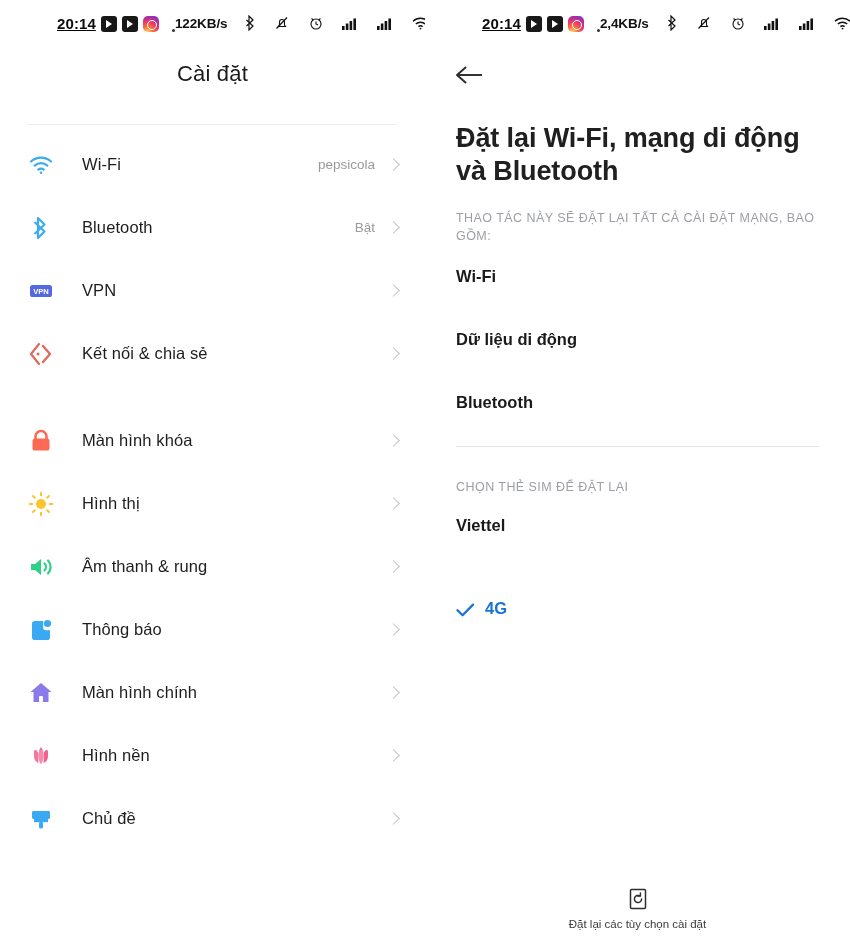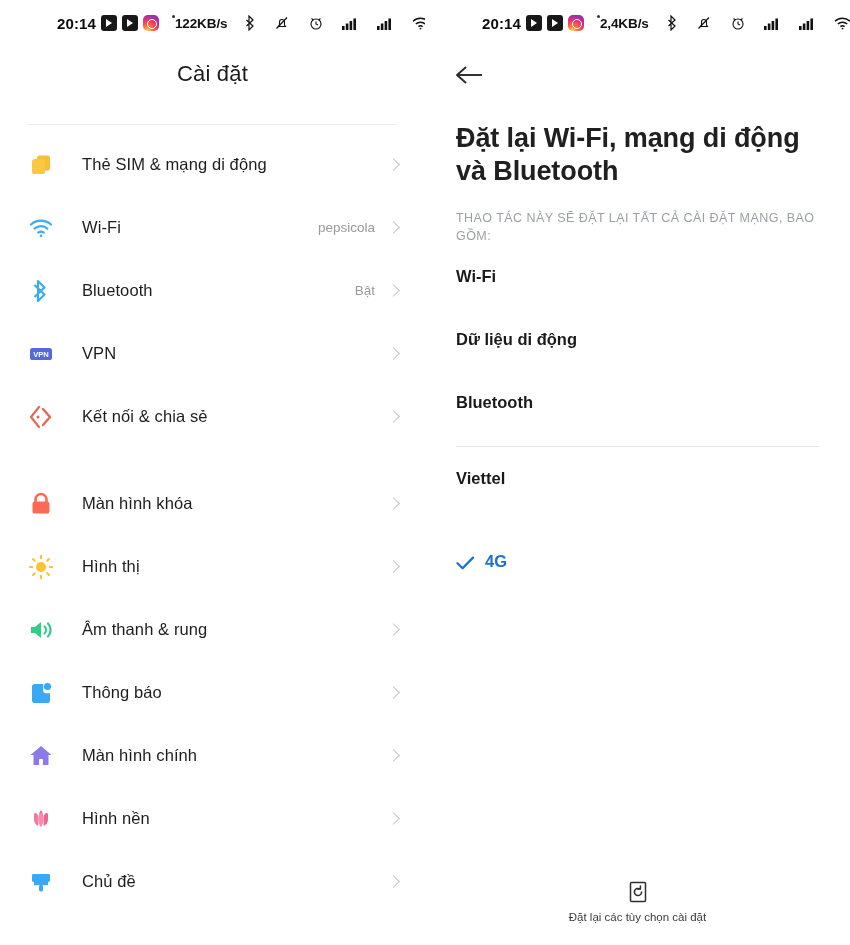--- a/index.html
+++ b/index.html
@@ -10,21 +10,21 @@
     overflow: hidden;
   }
   .screens { display: flex; width: 850px; height: 945px; }
   .screen { width: 425px; height: 945px; position: relative; background: #fff; }
 
   
   .statusbar {
     height: 46px; display: flex; align-items: center;
     padding: 0 14px 0 0; position: relative;
   }
-  .sb-left { display: flex; align-items: flex-start; gap: 5px; margin-left: 57px; }
+  .sb-left { display: flex; align-items: flex-end; gap: 5px; margin-left: 57px; text-decoration: underline; }
   .sb-time { font-size: 15px; font-weight: bold; color: #0d0d0d; letter-spacing: .1px; }
   .sb-right { display: flex; align-items: center; gap: 18px; margin-left: auto; }
   .sb-speed { font-size: 13.5px; font-weight: bold; color: #111; letter-spacing: -.1px; }
   .app-badge { width: 16px; height: 16px; border-radius: 3px; display: block; }
   .yt { background: #181818; position: relative; }
   .yt::after {
     content: ""; position: absolute; left: 5.5px; top: 4px;
     border-left: 6px solid #fff; border-top: 4px solid transparent;
     border-bottom: 4px solid transparent;
   }
@@ -92,21 +92,21 @@
     font-size: 12.5px; color: #9b9ea3; letter-spacing: .45px;
     padding: 33px 31px 0 31px;
   }
   .sim-item {
     font-size: 16.5px; font-weight: bold; color: #1a1a1a;
     padding: 0 31px; height: 62px; display: flex; align-items: center;
   }
   .sim-item.selected { color: #1a73d4; padding-left: 31px; align-items: flex-end; }
   .sim-check { margin-right: 10px; display: flex; align-items: center; }
   .bottom-action {
-    position: absolute; left: 0; right: 0; bottom: 19px;
+    position: absolute; left: 0; right: 0; bottom: 12px;
     display: flex; flex-direction: column; align-items: center; gap: 6px;
   }
   .bottom-icon { width: 20px; height: 24px; }
   .bottom-label {
     font-size: 11.5px; color: #3c3c3c; text-align: center; line-height: 1.35;
   }
 </style>
 </head>
 <body>
 
@@ -160,30 +160,20 @@
           <text x="11.4" y="9.6" font-family="Liberation Sans, sans-serif" font-size="7.4" text-anchor="middle" fill="#111">40</text>
         </svg>
       </div>
     </div>
 
     <div class="page-title">Cài đặt</div>
     <div class="title-divider"></div>
 
     <div class="settings-list">
 
-      <div class="list-row">
-        <span class="row-icon">
-          <svg width="26" height="26" viewBox="0 0 26 26">
-              <rect x="9" y="3.5" width="13" height="15" rx="2.6" fill="#f7be3a"></rect>
-              <rect x="4" y="7" width="13" height="15" rx="2.6" fill="#fbc93f"></rect>
-            </svg>
-        </span>
-        <span class="row-label">Thẻ SIM &amp; mạng di động</span>
-        <span class="chev no-value"></span>
-      </div>
 
       <div class="list-row">
         <span class="row-icon">
           <svg width="26" height="26" viewBox="0 0 26 26">
               <path d="M3 9.5a15 15 0 0 1 20 0" fill="none" stroke="#3bacf0" stroke-width="2.2" stroke-linecap="round"></path>
               <path d="M6.6 13.6a9.8 9.8 0 0 1 12.8 0" fill="none" stroke="#3bacf0" stroke-width="2.2" stroke-linecap="round"></path>
               <path d="M10.2 17.6a4.6 4.6 0 0 1 5.6 0" fill="none" stroke="#3bacf0" stroke-width="2.2" stroke-linecap="round"></path>
               <circle cx="13" cy="20.8" r="1.3" fill="#3bacf0"></circle>
             </svg>
         </span>
@@ -381,20 +371,21 @@
     <h1 class="big-title">Đặt lại Wi-Fi, mạng di động và Bluetooth</h1>
 
     <div class="caption">THAO TÁC NÀY SẼ ĐẶT LẠI TẤT CẢ CÀI ĐẶT MẠNG, BAO GỒM:</div>
 
     <div class="reset-item">Wi-Fi</div>
     <div class="reset-item">Dữ liệu di động</div>
     <div class="reset-item">Bluetooth</div>
 
     <div class="panel-divider"></div>
 
+    <div class="sub-caption">CHỌN THẺ SIM ĐỂ ĐẶT LẠI</div>
 
     <div class="sim-item">
       <span>Viettel</span>
     </div>
 
     <div class="sim-item selected">
       <span class="sim-check">
         <svg width="19" height="16" viewBox="0 0 19 16">
             <path d="M1.5 8.2 6.6 13.3 17 2.6" fill="none" stroke="#1a73d4" stroke-width="2.3" stroke-linecap="round" stroke-linejoin="round"></path>
           </svg>

